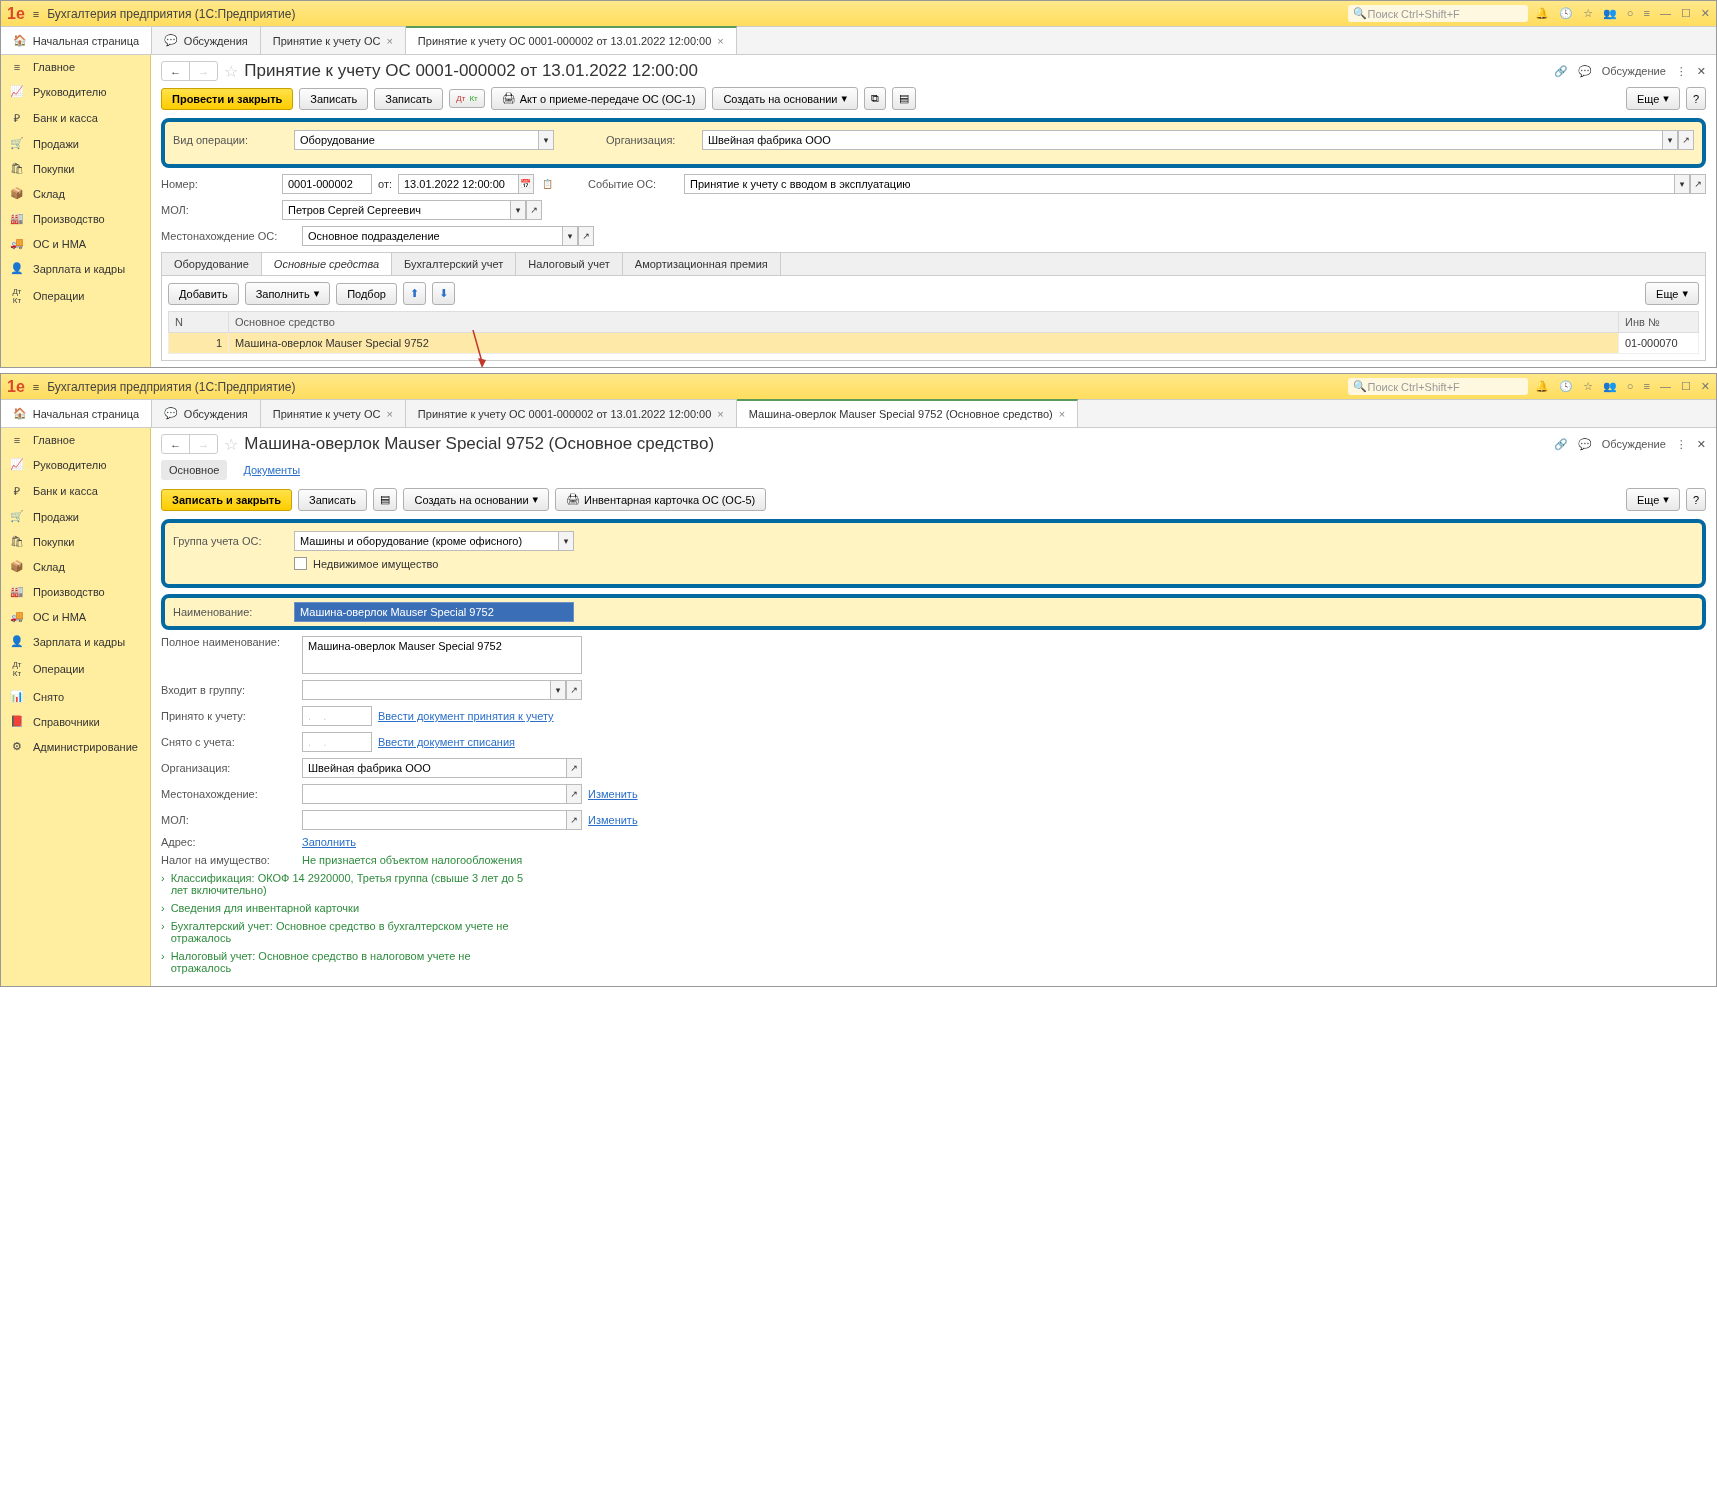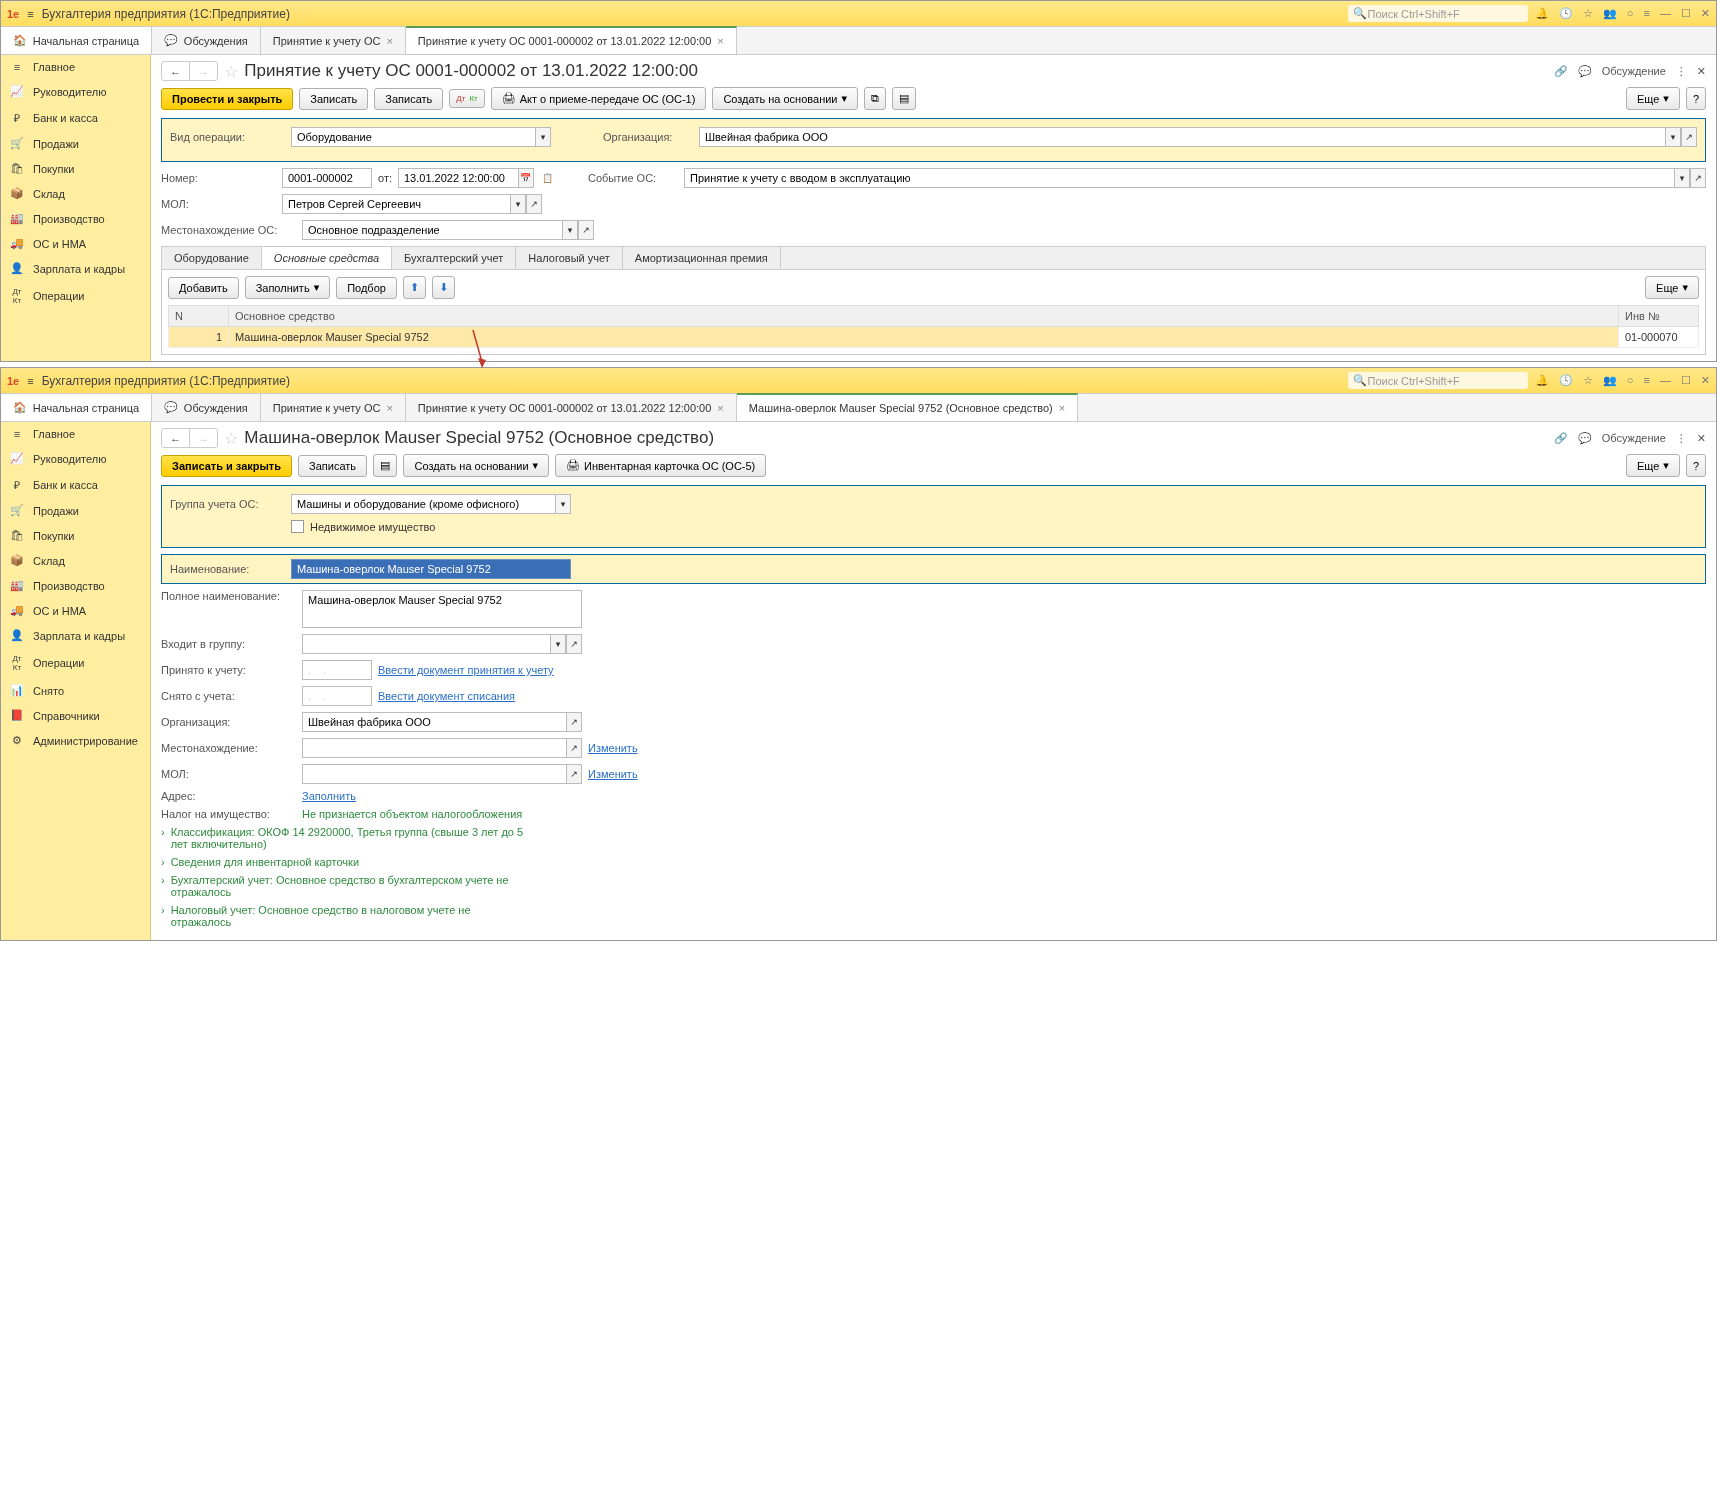--- a/index.html
+++ b/index.html
@@ -1,19 +1,19 @@
 <!DOCTYPE html>
 <html><head>
 <meta charset="utf-8">
 <style>
 * { box-sizing: border-box; margin: 0; padding: 0; font-family: Arial, sans-serif; }
 body { font-size: 11px; color: #333; background: #fff; }
 .window { border: 1px solid #999; margin-bottom: 5px; }
 .titlebar { background: linear-gradient(#ffe88a,#ffdd5e); height: 26px; display: flex; align-items: center; padding: 0 6px; border-bottom: 1px solid #ccc; }
-.logo1c { color: #d94a2a; font-weight: bold; font-size: 11px; margin-right: 8px; }
+.logo1c { color: #d94a2a; font-weight: bold; font-size: 16px; margin-right: 8px; }
 .hamburger { margin-right: 8px; cursor: pointer; }
 .title-text { flex: 1; font-size: 12px; color: #444; }
 .search-box { background: #fff8e0; border-radius: 3px; padding: 2px 6px; width: 180px; display: flex; align-items: center; color: #999; margin-right: 8px; }
 .titlebar-icons { display: flex; gap: 10px; color: #777; }
 .titlebar-icons span { cursor: pointer; }
 .tabbar { background: #f4f4f4; display: flex; border-bottom: 1px solid #ccc; height: 28px; }
 .hometab { background: #fff; border-right: 1px solid #ccc; padding: 6px 12px; display: flex; align-items: center; gap: 6px; }
 .tab { padding: 6px 12px; border-right: 1px solid #ccc; display: flex; align-items: center; gap: 6px; background: #f4f4f4; }
 .tab.active { background: #fff; border-top: 2px solid #5a9b5a; margin-top: -1px; }
 .tab .close { color: #888; cursor: pointer; }
@@ -27,21 +27,21 @@
 .nav-arrows { display: flex; border: 1px solid #ccc; border-radius: 3px; }
 .nav-arrows span { padding: 3px 8px; border-right: 1px solid #ccc; cursor: pointer; }
 .nav-arrows span:last-child { border-right: none; }
 .star { color: #ccc; font-size: 16px; cursor: pointer; }
 .page-title { font-size: 17px; font-weight: normal; }
 .header-actions { margin-left: auto; display: flex; gap: 10px; align-items: center; color: #555; }
 .toolbar { display: flex; gap: 6px; margin-bottom: 8px; flex-wrap: wrap; align-items: center; }
 .btn { border: 1px solid #b0b0b0; background: linear-gradient(#fdfdfd,#e8e8e8); padding: 4px 10px; border-radius: 3px; cursor: pointer; font-size: 11px; display: inline-flex; align-items: center; gap: 4px; }
 .btn.primary { background: linear-gradient(#ffe24a,#ffcc00); border-color: #c9a200; font-weight: bold; }
 .btn.icon-only { padding: 4px 6px; }
-.form-area { background: #fff4c2; border: 1px solid #0369a1; padding: 8px; border-radius: 0; margin-bottom: 6px; }
+.form-area { background: #fff4c2; border: 4px solid #0369a1; padding: 8px; border-radius: 8px; margin-bottom: 6px; }
 .form-row { display: flex; align-items: center; margin-bottom: 6px; gap: 6px; }
 .form-label { width: 115px; color: #555; }
 .form-label-wide { width: 135px; color: #555; }
 .input { border: 1px solid #bbb; background: #fff; padding: 3px 5px; font-size: 11px; }
 .input-group { display: flex; }
 .input-group .input { border-right: none; }
 .input-dd { border: 1px solid #bbb; background: #f4f4f4; width: 16px; text-align: center; cursor: pointer; font-size: 9px; display: flex; align-items: center; justify-content: center; }
 .tabs2 { display: flex; background: #f0f0f0; border: 1px solid #ccc; border-bottom: none; }
 .tab2 { padding: 5px 12px; border-right: 1px solid #ccc; cursor: pointer; background: #eee; }
 .tab2.active { background: #fff; font-style: italic; }
@@ -396,20 +396,24 @@
         <span class="star">☆</span>
         <span class="page-title">Машина-оверлок Mauser Special 9752 (Основное средство)</span>
         <div class="header-actions">
           <span>🔗</span>
           <span>💬</span>
           <span>Обсуждение</span>
           <span>⋮</span>
           <span>✕</span>
         </div>
       </div>
+      <div class="section-tabs">
+        <span class="section-tab active">Основное</span>
+        <span class="section-tab link">Документы</span>
+      </div>
       <div class="toolbar">
         <button class="btn primary">Записать и закрыть</button>
         <button class="btn">Записать</button>
         <button class="btn icon-only">▤</button>
         <button class="btn">
               <span>Создать на основании</span> 
               <span>▾</span>
             </button>
         <button class="btn">
               <span>🖨</span>

